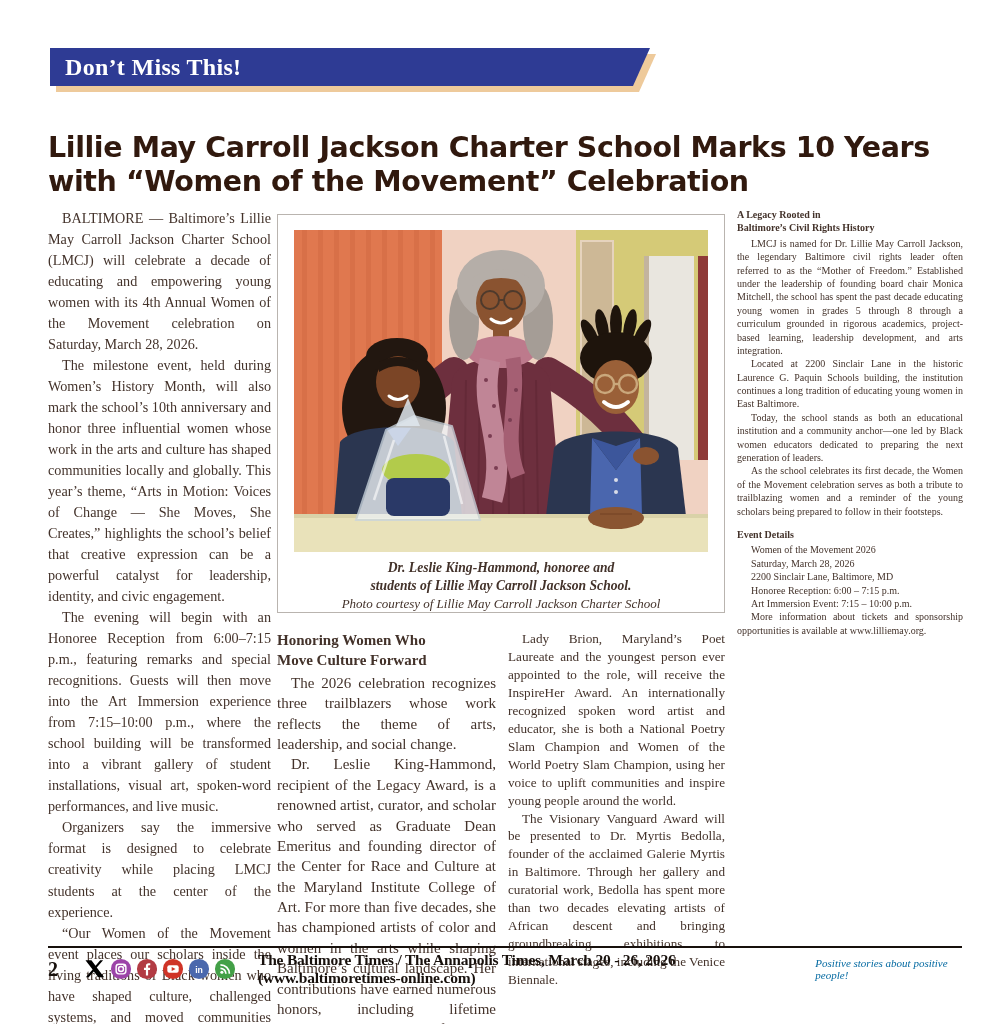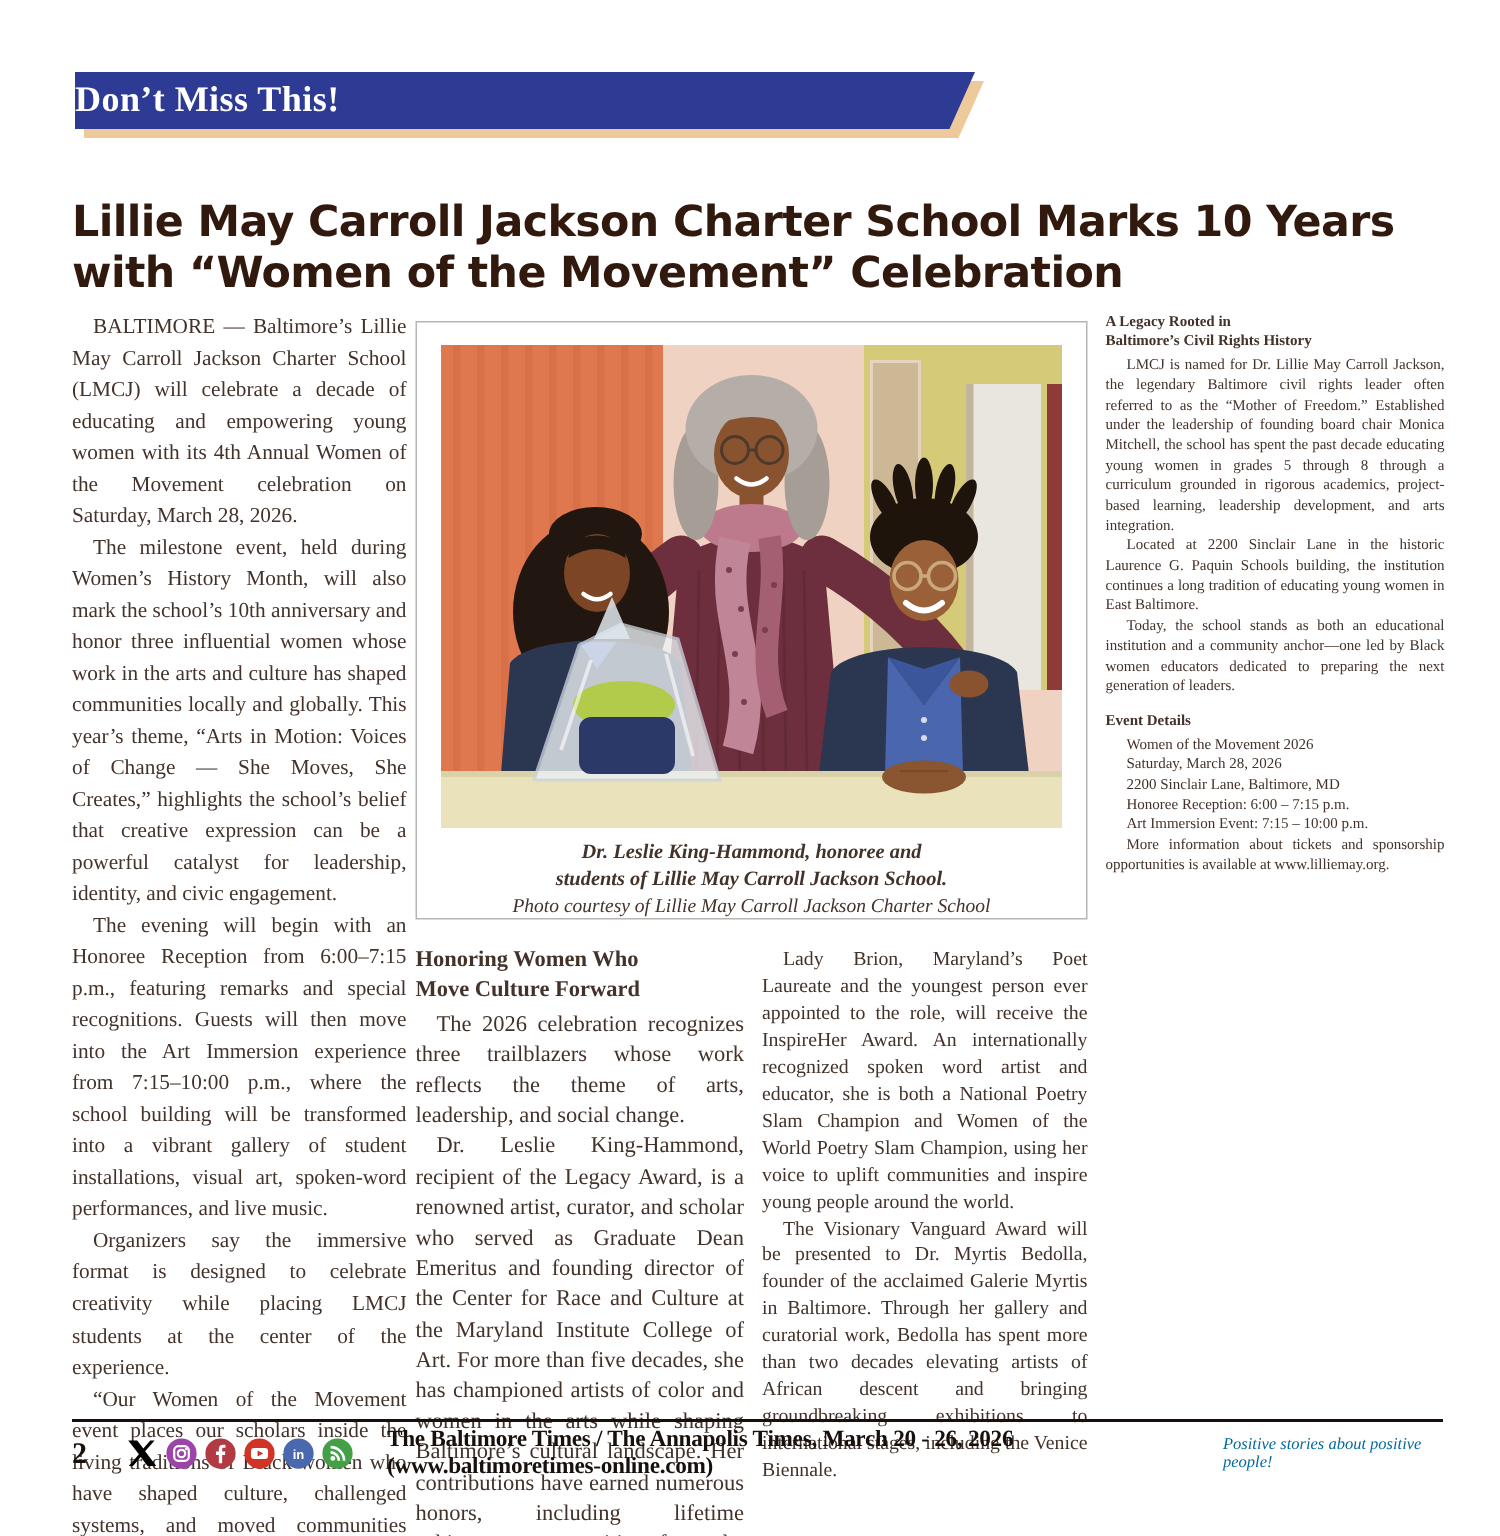--- a/index.html
+++ b/index.html
@@ -5,21 +5,21 @@
   html,body{margin:0;padding:0;background:#ffffff;}
   .page{position:relative;width:1000px;height:1024px;background:#ffffff;overflow:hidden;
         font-family:"Liberation Serif",serif;color:#43322a;}
 
   
   .banner-shadow{position:absolute;left:56px;top:54px;width:600px;height:38px;background:#eeca9b;
         clip-path:polygon(0 0,100% 0,calc(100% - 17px) 100%,0 100%);}
   .banner{position:absolute;left:50px;top:48px;width:600px;height:38px;background:#2e3b94;
         clip-path:polygon(0 0,100% 0,calc(100% - 17px) 100%,0 100%);
         display:flex;align-items:center;}
-  .banner span{color:#ffffff;font-weight:bold;font-size:24px;letter-spacing:.3px;}
+  .banner span{color:#ffffff;font-weight:bold;font-size:24px;padding-left:15px;letter-spacing:.3px;}
 
   
   .headline{position:absolute;left:48px;top:112px;width:914px;
         font-family:"DejaVu Sans",sans-serif;font-weight:bold;font-size:28.5px;line-height:1.2;
         color:#31190e;letter-spacing:-0.4px;}
 
   
   .col{position:absolute;text-align:justify;}
   .col p{margin:0;text-indent:14px;}
   #col1{left:48px;top:208px;width:223px;font-size:14.2px;line-height:1.48;}
@@ -187,20 +187,21 @@
     <p>Lady Brion, Maryland’s Poet Laureate and the youngest person ever appointed to the role, will receive the InspireHer Award. An internationally recognized spoken word artist and educator, she is both a National Poetry Slam Champion and Women of the World Poetry Slam Champion, using her voice to uplift communities and inspire young people around the world.</p>
     <p>The Visionary Vanguard Award will be presented to Dr. Myrtis Bedolla, founder of the acclaimed Galerie Myrtis in Baltimore. Through her gallery and curatorial work, Bedolla has spent more than two decades elevating artists of African descent and bringing groundbreaking exhibitions to international stages, including the Venice Biennale.</p>
   </div>
 
   <div class="col" id="col4">
     <div class="subhead" style="margin-top:0;">A Legacy Rooted in
 Baltimore’s Civil Rights History</div>
     <p>LMCJ is named for Dr. Lillie May Carroll Jackson, the legendary Baltimore civil rights leader often referred to as the “Mother of Freedom.” Established under the leadership of founding board chair Monica Mitchell, the school has spent the past decade educating young women in grades 5 through 8 through a curriculum grounded in rigorous academics, project-based learning, leadership development, and arts integration.</p>
     <p>Located at 2200 Sinclair Lane in the historic Laurence G. Paquin Schools building, the institution continues a long tradition of educating young women in East Baltimore.</p>
     <p>Today, the school stands as both an educational institution and a community anchor—one led by Black women educators dedicated to preparing the next generation of leaders.</p>
+    <p>As the school celebrates its first decade, the Women of the Movement celebration serves as both a tribute to trailblazing women and a reminder of the young scholars being prepared to follow in their footsteps.</p>
     <div class="subhead">Event Details</div>
     <div class="event-line">Women of the Movement 2026</div>
     <div class="event-line">Saturday, March 28, 2026</div>
     <div class="event-line">2200 Sinclair Lane, Baltimore, MD</div>
     <div class="event-line">Honoree Reception: 6:00 – 7:15 p.m.</div>
     <div class="event-line">Art Immersion Event: 7:15 – 10:00 p.m.</div>
     <p>More information about tickets and sponsorship opportunities is available at www.lilliemay.org.</p>
   </div>
 
   <div class="footer-rule"></div>

